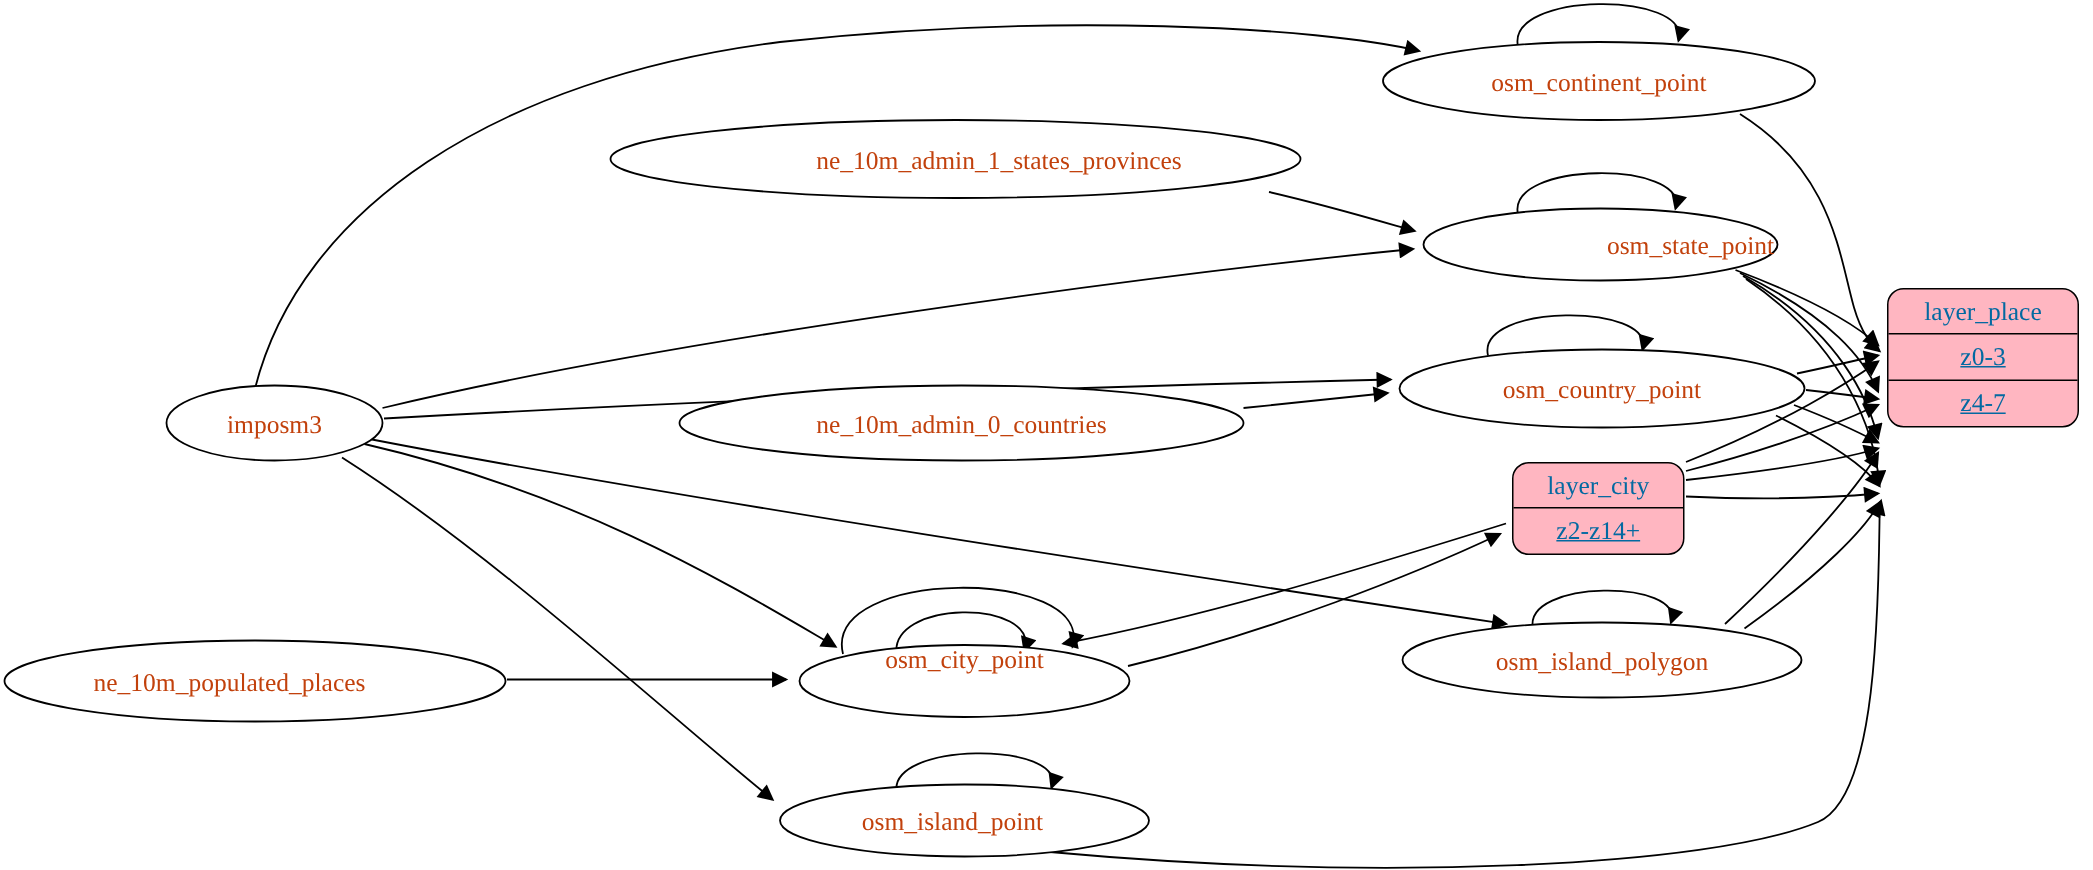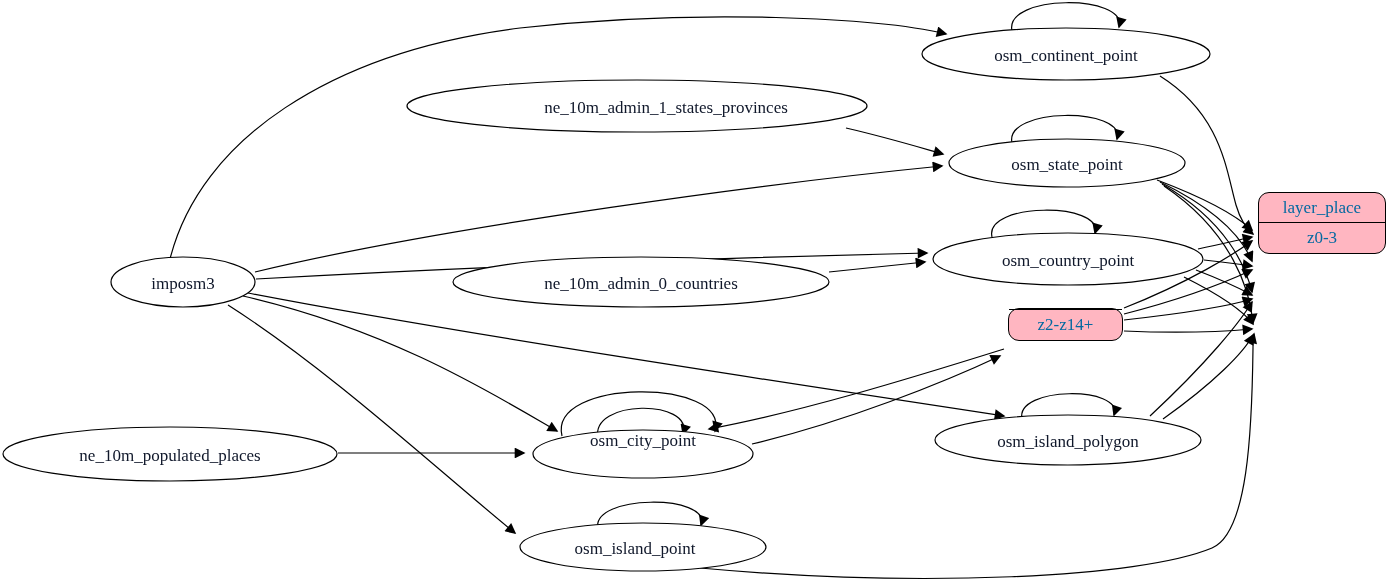--- a/index.html
+++ b/index.html
@@ -7,39 +7,39 @@
     position:relative;
     width:1395px;height:580px;
     background:#ffffff;
     font-family:"Liberation Serif","DejaVu Serif",serif;
     overflow:hidden;
   }
   .canvas svg{position:absolute;left:0;top:0;}
   .nlabel{
     position:absolute;
     transform:translate(-50%,-50%);
-    font-size:17px;color:#0f172a;
+    font-size:17px;color:#c2410c;
     white-space:nowrap;
     line-height:1;
   }
   .record{
     position:absolute;
     background:#ffb6c1;
     border:1.4px solid #000;
     border-radius:11px;
     box-sizing:border-box;
     text-align:center;
     font-size:17px;color:#0369a1;
   }
   .rec-title{
     height:29px;line-height:29px;
   }
   .rec-row{
     border-top:1.2px solid #000;
-    height:30px;line-height:30px;
+    height:30px;line-height:30px;text-decoration:underline;
   }
   path.edge{fill:none;stroke:#000;stroke-width:1.2;}
   ellipse.node{fill:#fff;stroke:#000;stroke-width:1.2;}
 </style>
 </head>
 <body>
 
 <div class="canvas">
 
   <svg width="1395" height="580" viewBox="0 0 1395 580">
@@ -99,30 +99,32 @@
     <ellipse class="node" cx="1067" cy="163" rx="118" ry="24"></ellipse>
     <ellipse class="node" cx="1068" cy="259" rx="135" ry="26"></ellipse>
     <ellipse class="node" cx="643" cy="454" rx="110" ry="24"></ellipse>
     <ellipse class="node" cx="1068" cy="440" rx="133" ry="25"></ellipse>
     <ellipse class="node" cx="643" cy="547" rx="123" ry="24"></ellipse>
   </svg>
 
   <div class="nlabel" style="left:183px;top:283px">imposm3</div>
   <div class="nlabel" style="left:666px;top:107px">ne_10m_admin_1_states_provinces</div>
   <div class="nlabel" style="left:641px;top:283px">ne_10m_admin_0_countries</div>
-  <div class="nlabel" style="left:170px;top:455px">ne_10m_populated_places</div>
+  <div class="nlabel" style="left:153px;top:455px">ne_10m_populated_places</div>
   <div class="nlabel" style="left:1066px;top:55px">osm_continent_point</div>
-  <div class="nlabel" style="left:1067px;top:164px">osm_state_point</div>
+  <div class="nlabel" style="left:1127px;top:164px">osm_state_point</div>
   <div class="nlabel" style="left:1068px;top:260px">osm_country_point</div>
   <div class="nlabel" style="left:643px;top:440px">osm_city_point</div>
   <div class="nlabel" style="left:1068px;top:441px">osm_island_polygon</div>
   <div class="nlabel" style="left:635px;top:548px">osm_island_point</div>
 
   <div class="record" style="left:1008px;top:308px;width:115px;">
+    <div class="rec-title">layer_city</div>
     <div class="rec-row">z2-z14+</div>
   </div>
 
   <div class="record" style="left:1258px;top:192px;width:128px;">
     <div class="rec-title">layer_place</div>
     <div class="rec-row">z0-3</div>
+    <div class="rec-row">z4-7</div>
   </div>
 
 </div>
 
 </body></html>

